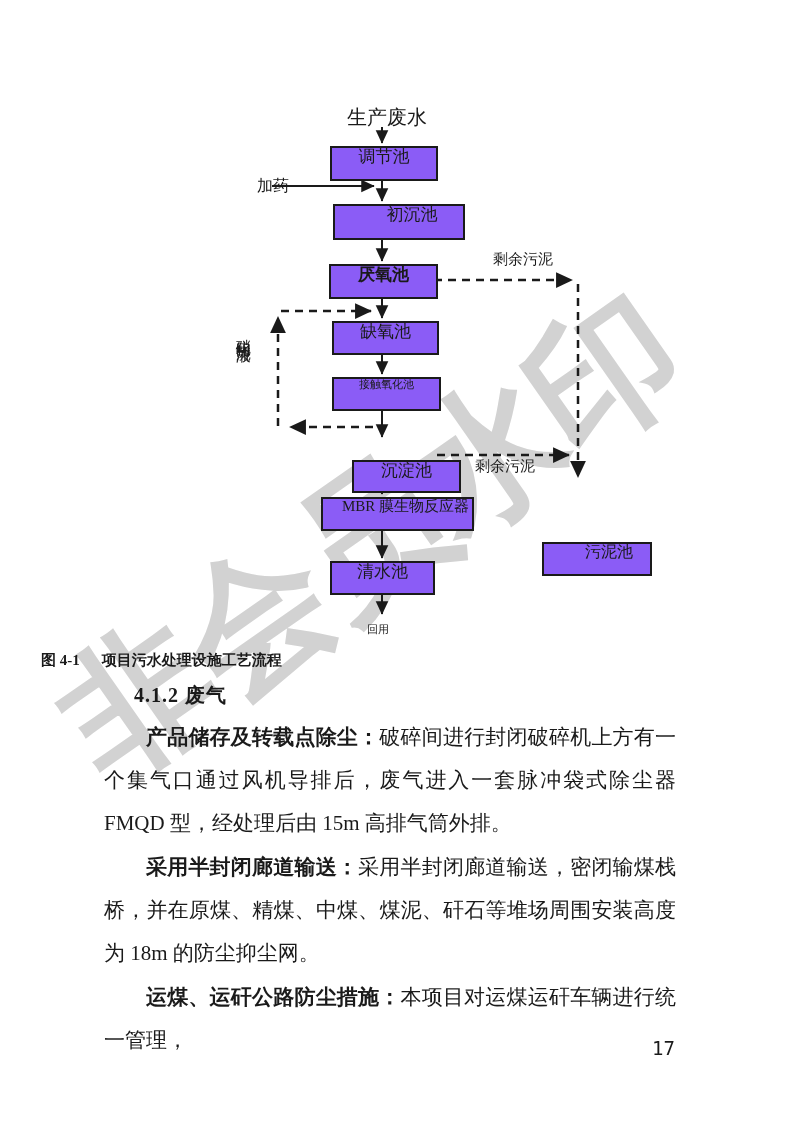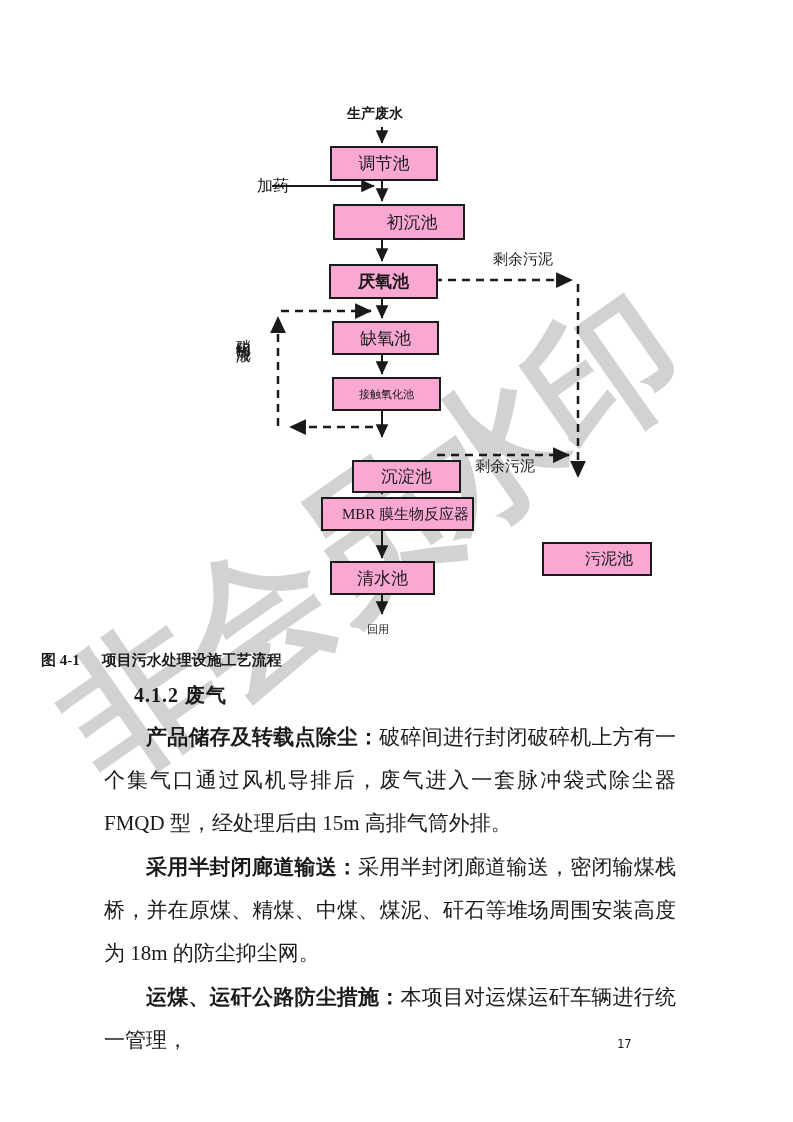--- a/index.html
+++ b/index.html
@@ -16,22 +16,22 @@
   }
   .watermark span{
     font-size:148px;font-weight:bold;color:#d2d2d2;white-space:nowrap;
     transform:rotate(-35deg);letter-spacing:-6px;
     font-family:"Liberation Sans","DejaVu Sans",sans-serif;
   }
   
   .flowchart{position:absolute;left:0;top:0;width:793px;height:690px;z-index:1;}
   .flowchart svg{position:absolute;left:0;top:0;}
   .fc-box{
-    position:absolute;background:#f9a8d4;border:2px solid #1a1a1a;
-    display:flex;align-items:center;justify-content:center;
+    position:absolute;background:#8b5cf6;border:2px solid #1a1a1a;
+    display:flex;align-items:flex-start;justify-content:center;
     font-size:17px;line-height:1;white-space:nowrap;
   }
   .fc-label{position:absolute;white-space:nowrap;line-height:1.15;}
   .fc-label.vertical{
     writing-mode:vertical-rl;text-orientation:upright;letter-spacing:2px;
   }
   
   .caption{
     position:absolute;left:0;top:651px;width:724px;text-align:left;
     font-weight:bold;font-size:15px;z-index:1;padding-left:41px;
@@ -41,21 +41,21 @@
     position:absolute;left:134px;top:682px;font-size:20px;font-weight:bold;
     z-index:1;letter-spacing:1px;
   }
   .body-text{
     position:absolute;left:104px;top:715px;width:572px;z-index:1;
     font-size:21px;line-height:43px;text-align:justify;
   }
   .body-text p{margin:0;text-indent:2em;}
   .body-text .lead{font-weight:bold;font-family:"Liberation Sans","DejaVu Sans",sans-serif;}
   .page-number{
-    position:absolute;left:617px;top:1037px;font-size:12px;z-index:1;
+    position:absolute;left:652px;top:1037px;font-size:19px;z-index:1;
     font-family:"DejaVu Sans Mono","Liberation Mono",monospace;
   }
 </style>
 </head>
 <body>
 
 <div class="page">
 
   <div class="watermark">
     <span>非会员水印</span>
@@ -85,21 +85,21 @@
       <line x1="434" y1="280" x2="572" y2="280" stroke="#1a1a1a" stroke-width="2.5" stroke-dasharray="8 6" marker-end="url(#arr)"></line>
       <line x1="578" y1="284" x2="578" y2="477" stroke="#1a1a1a" stroke-width="2.5" stroke-dasharray="8 6" marker-end="url(#arr)"></line>
 
       <line x1="437" y1="455" x2="569" y2="455" stroke="#1a1a1a" stroke-width="2.5" stroke-dasharray="8 6" marker-end="url(#arr)"></line>
 
       <line x1="373" y1="427" x2="290" y2="427" stroke="#1a1a1a" stroke-width="2.5" stroke-dasharray="8 6" marker-end="url(#arr)"></line>
       <line x1="278" y1="426" x2="278" y2="317" stroke="#1a1a1a" stroke-width="2.5" stroke-dasharray="8 6" marker-end="url(#arr)"></line>
       <line x1="281" y1="311" x2="371" y2="311" stroke="#1a1a1a" stroke-width="2.5" stroke-dasharray="8 6" marker-end="url(#arr)"></line>
     </svg>
 
-    <span class="fc-label" style="left:347px;top:106px;font-size:14px;font-weight:bold;">生产废水</span>
+    <span class="fc-label" style="left:347px;top:106px;font-size:20px;">生产废水</span>
 
     <span class="fc-label" style="left:217px;top:177px;font-size:16px;margin-left:40px;">加药</span>
 
     <span class="fc-label" style="left:493px;top:251px;font-size:15px;">剩余污泥</span>
 
     <span class="fc-label" style="left:475px;top:458px;font-size:15px;">剩余污泥</span>
 
     <span class="fc-label vertical" style="left:234px;top:327px;font-size:15px;">硝化回流液</span>
 
     <span class="fc-label" style="left:367px;top:623px;font-size:11px;">回用</span>

